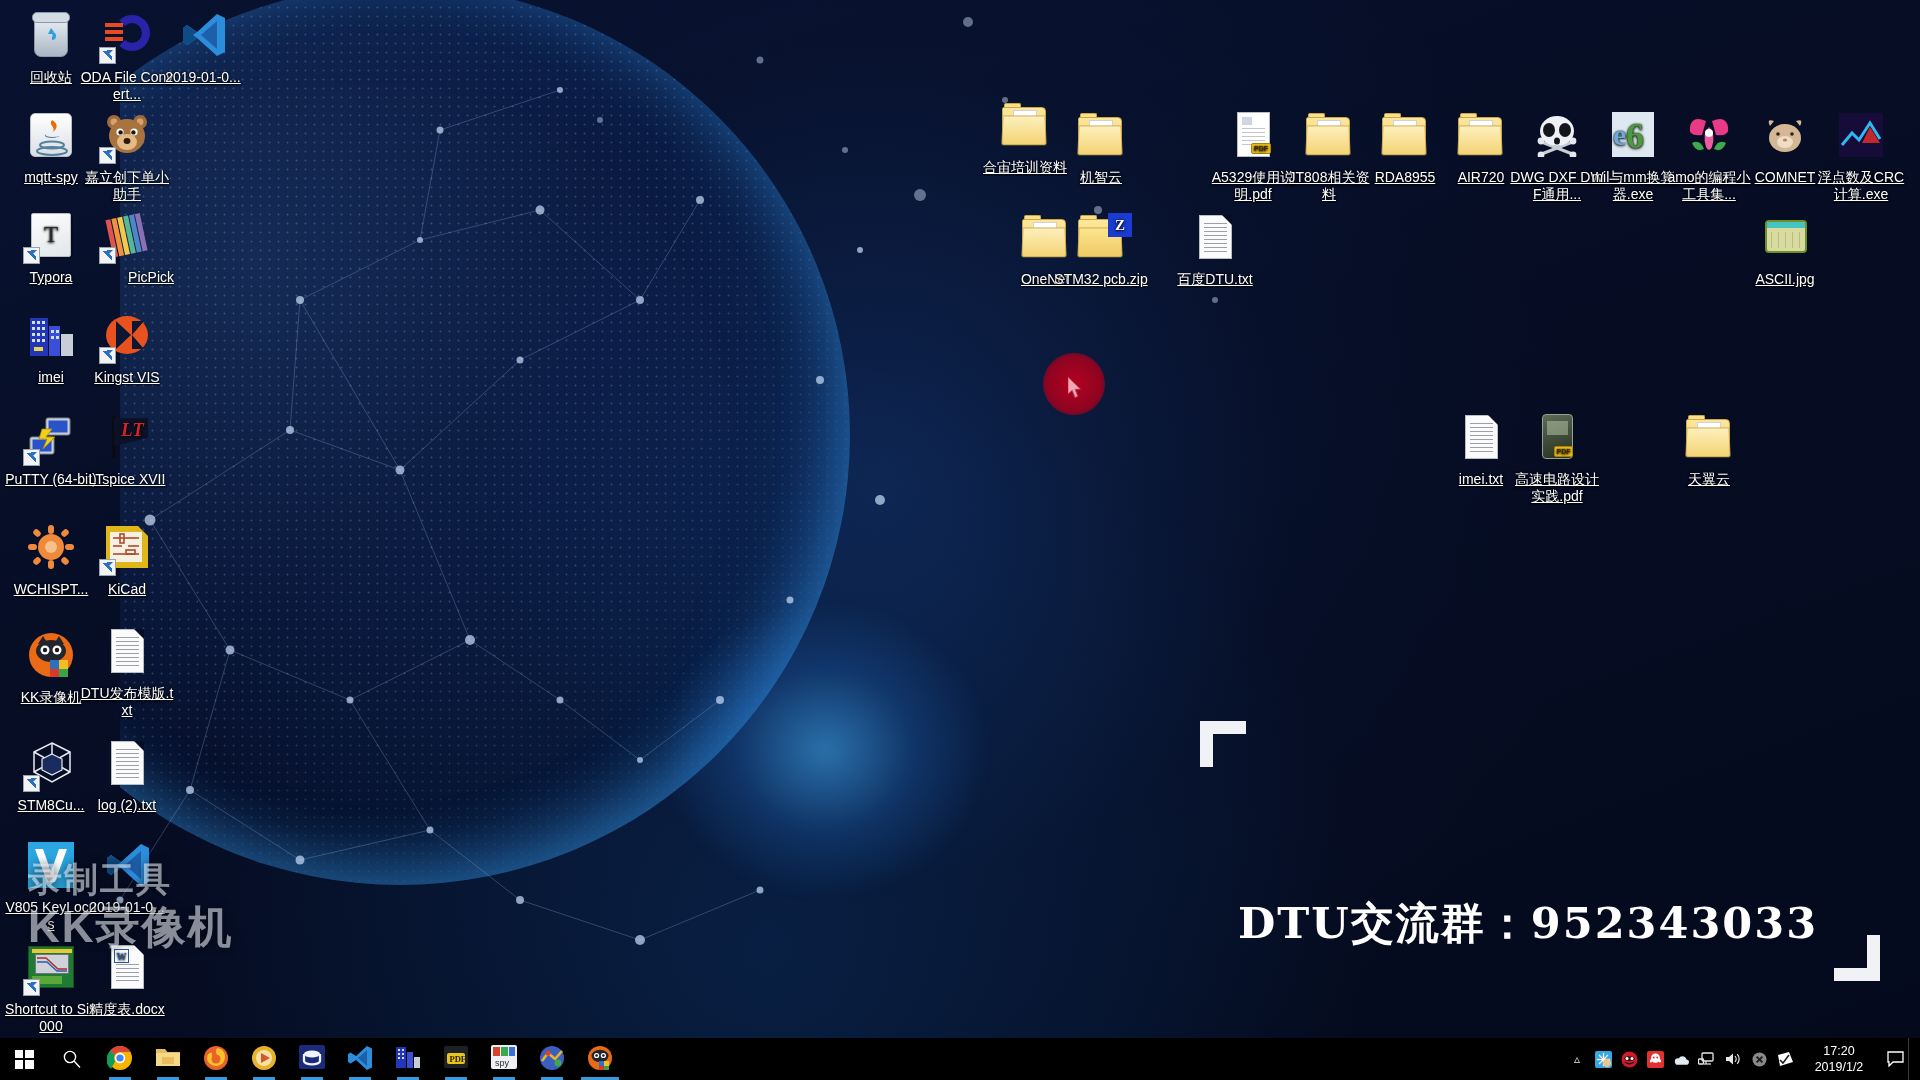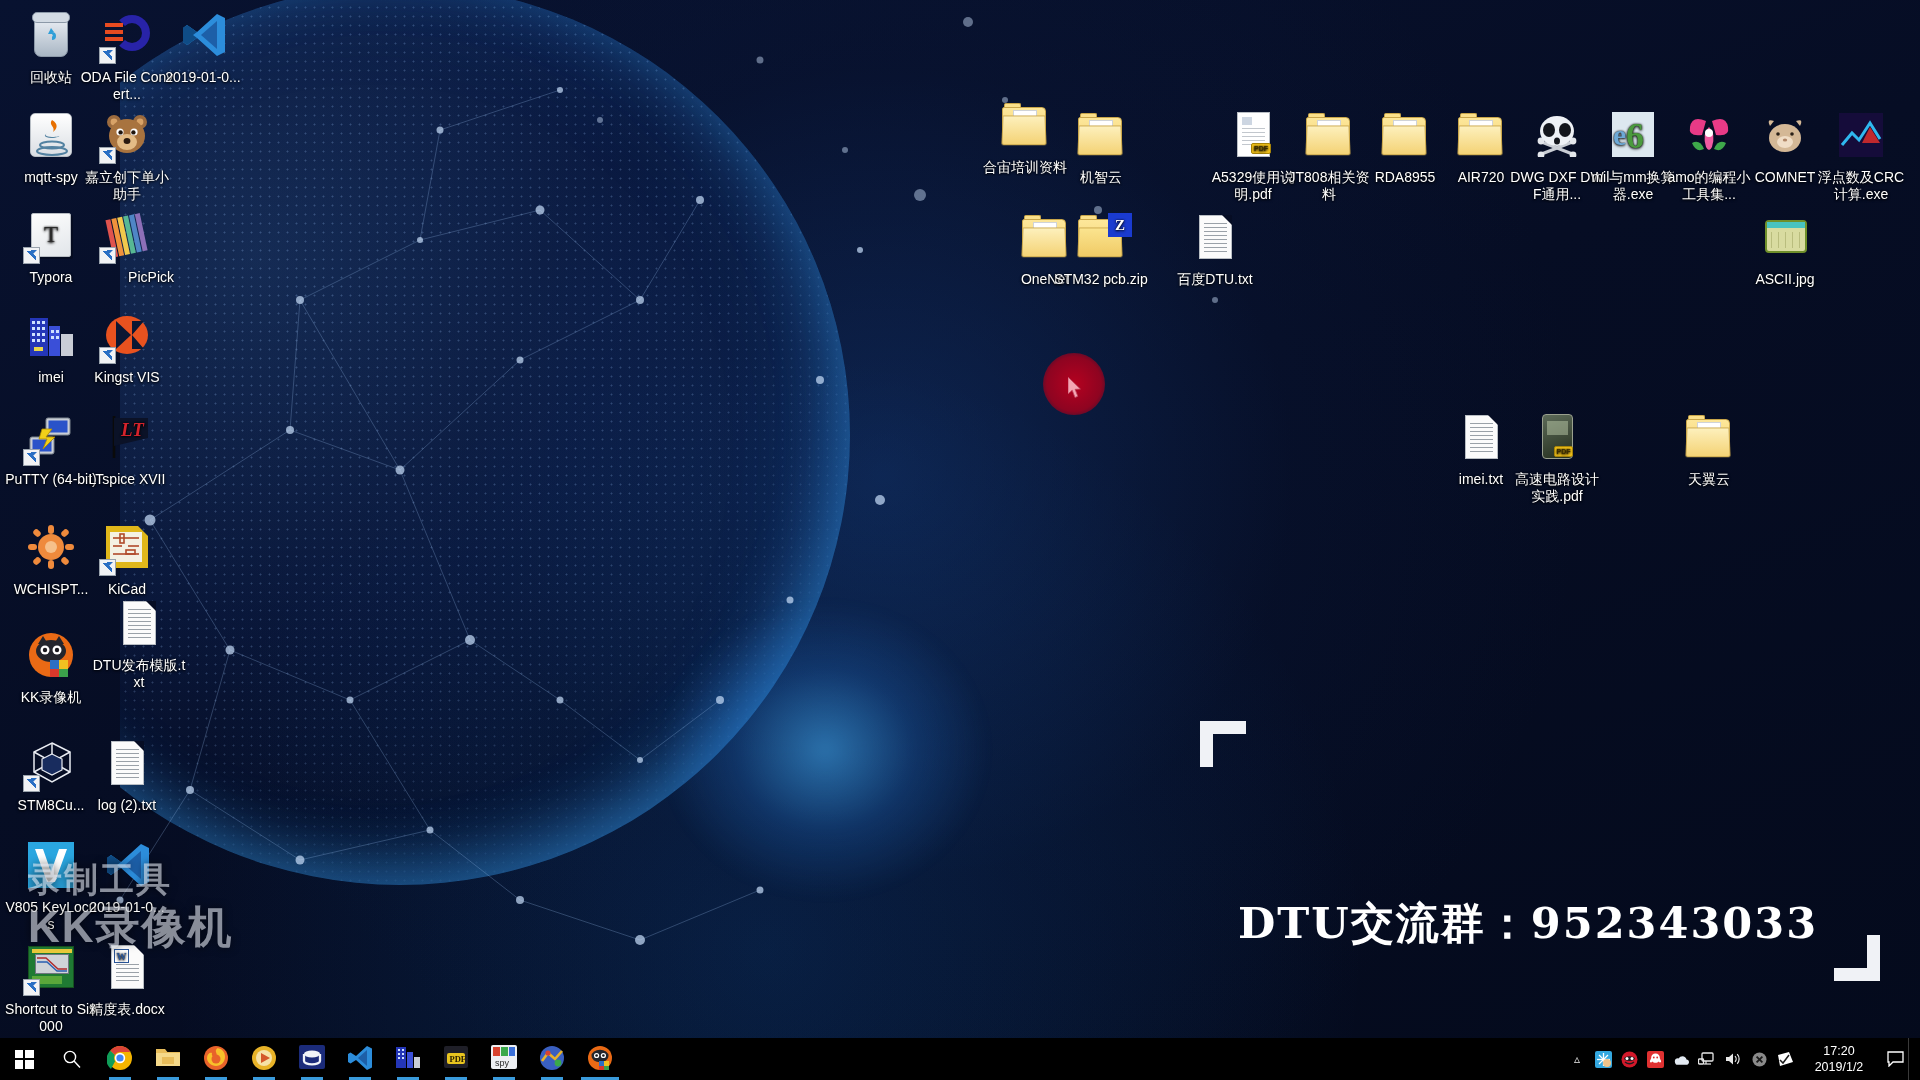--- a/index.html
+++ b/index.html
@@ -95,20 +95,21 @@
     position: relative;
     width: 56px;
     height: 56px;
     margin: 0 auto 5px auto;
   }
   .icon .label {
     display: block;
     word-break: break-all;
     max-height: 36px;
     overflow: hidden;
+    text-decoration: underline;
   }
   .icon .shortcut-arrow {
     position: absolute;
     left: 0; bottom: 0;
     width: 17px; height: 17px;
     background: #f2f3f5;
     border: 1px solid #9aa3ad;
   }
   .icon .shortcut-arrow::after {
     content: "";
@@ -609,21 +610,21 @@
             <circle cx="17" cy="18" r="2.2" fill="#1a1a20"></circle>
             <circle cx="29" cy="18" r="2.2" fill="#1a1a20"></circle>
             <rect x="22" y="28" width="9" height="9" fill="#2c6fc4"></rect>
             <rect x="31" y="28" width="9" height="9" fill="#f0c020"></rect>
             <rect x="22" y="37" width="9" height="8" fill="#d8392c"></rect>
             <rect x="31" y="37" width="9" height="8" fill="#3ba14b"></rect>
           </svg>
         </div>
         <span class="label">KK录像机</span>
       </div>
-      <div class="icon" style="left: 80px; top: 596px; margin-left: 12px;">
+      <div class="icon" style="left: 80px; top: 624px;">
         <div class="glyph">
           <div class="doc">
             <div class="lines"></div>
           </div>
         </div>
         <span class="label">DTU发布模版.txt</span>
       </div>
       <div class="icon" style="left: 4px; top: 736px;">
         <div class="glyph">
           <svg style="position:absolute;left:6px;top:4px;" width="46" height="46" viewBox="0 0 46 46">

